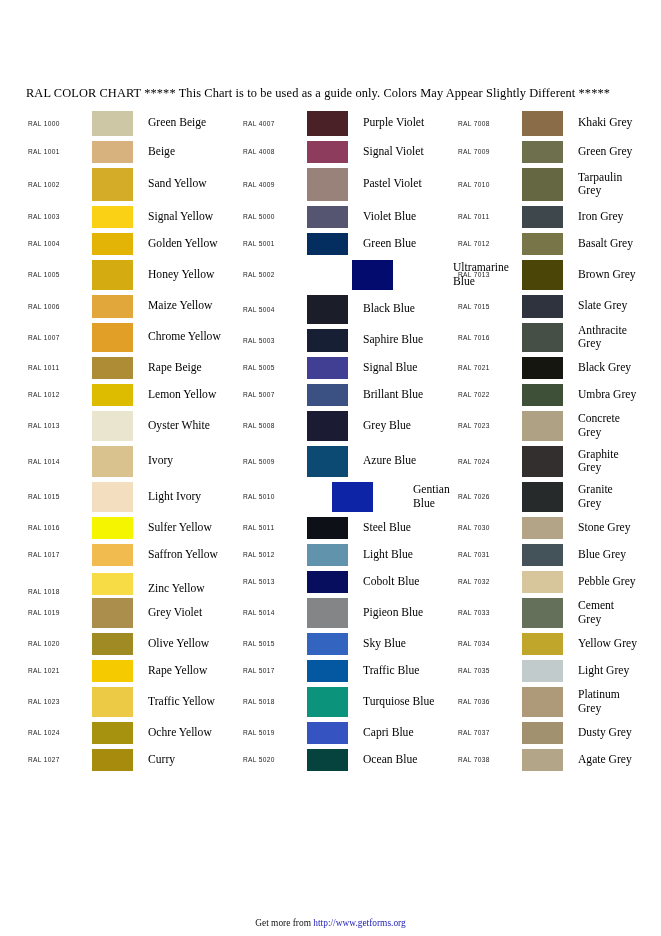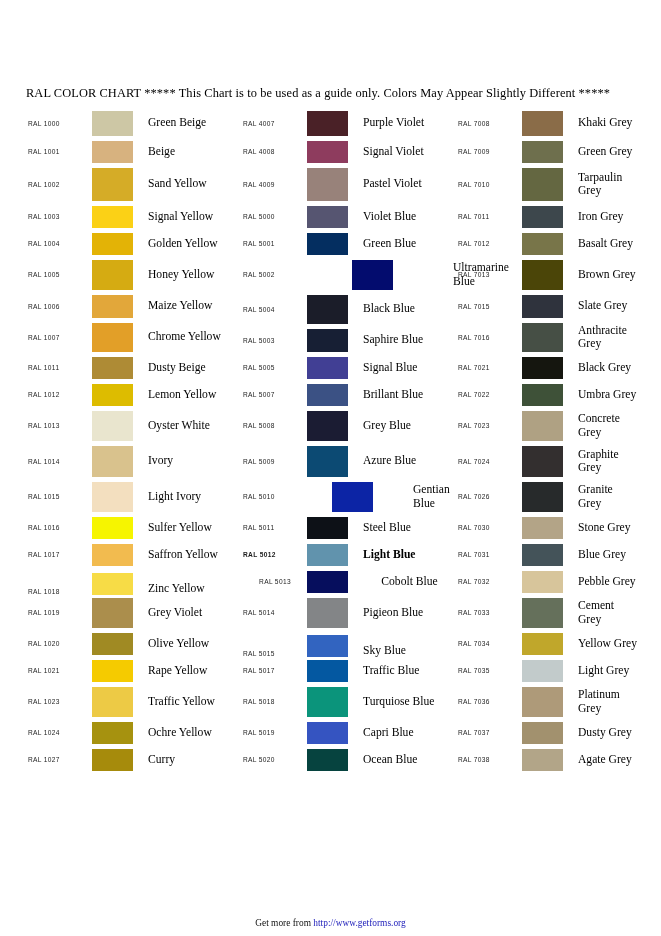--- a/index.html
+++ b/index.html
@@ -160,21 +160,21 @@
           <div class="swatch-wrap">
             <div class="swatch" style="background: rgb(226, 159, 40); height: 29px;"></div>
           </div>
           <div class="cname">Chrome Yellow</div>
         </div>
         <div class="row" style="height: 27px;">
           <div class="code">RAL 1011</div>
           <div class="swatch-wrap">
             <div class="swatch" style="background: rgb(174, 139, 53); height: 22px;"></div>
           </div>
-          <div class="cname">Dusty Beige</div>
+          <div class="cname">Rape Beige</div>
         </div>
         <div class="row" style="height: 27px;">
           <div class="code">RAL 1012</div>
           <div class="swatch-wrap">
             <div class="swatch" style="background: rgb(221, 188, 0); height: 22px;"></div>
           </div>
           <div class="cname">Lemon Yellow</div>
         </div>
         <div class="row" style="height: 35px;">
           <div class="code">RAL 1013</div>
@@ -354,42 +354,42 @@
           </div>
           <div class="cname">Gentian Blue</div>
         </div>
         <div class="row" style="height: 27px;">
           <div class="code">RAL 5011</div>
           <div class="swatch-wrap">
             <div class="swatch" style="background: rgb(13, 17, 23); height: 22px;"></div>
           </div>
           <div class="cname">Steel Blue</div>
         </div>
-        <div class="row" style="height: 27px; font-weight: bold;">
+        <div class="row" style="height: 27px;">
           <div class="code">RAL 5012</div>
           <div class="swatch-wrap">
             <div class="swatch" style="background: rgb(97, 147, 173); height: 22px;"></div>
           </div>
           <div class="cname">Light Blue</div>
         </div>
-        <div class="row" style="height: 27px; text-align: center;">
+        <div class="row" style="height: 27px;">
           <div class="code">RAL 5013</div>
           <div class="swatch-wrap">
             <div class="swatch" style="background: rgb(6, 14, 93); height: 22px;"></div>
           </div>
           <div class="cname">Cobolt Blue</div>
         </div>
         <div class="row" style="height: 35px;">
           <div class="code">RAL 5014</div>
           <div class="swatch-wrap">
             <div class="swatch" style="background: rgb(131, 133, 135); height: 30px;"></div>
           </div>
           <div class="cname">Pigieon Blue</div>
         </div>
-        <div class="row" style="height: 27px; align-items: flex-end;">
+        <div class="row" style="height: 27px;">
           <div class="code">RAL 5015</div>
           <div class="swatch-wrap">
             <div class="swatch" style="background: rgb(50, 100, 192); height: 22px;"></div>
           </div>
           <div class="cname">Sky Blue</div>
         </div>
         <div class="row" style="height: 27px;">
           <div class="code">RAL 5017</div>
           <div class="swatch-wrap">
             <div class="swatch" style="background: rgb(4, 88, 161); height: 22px;"></div>

